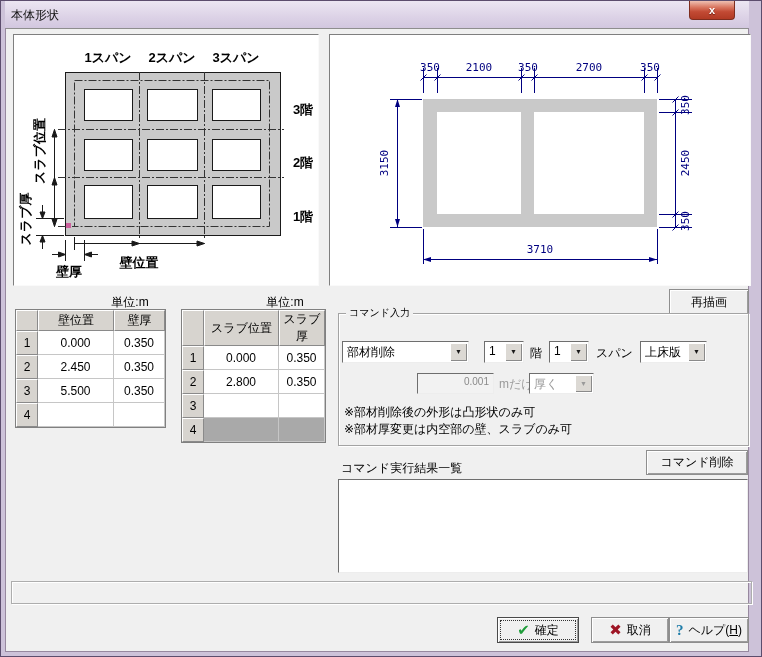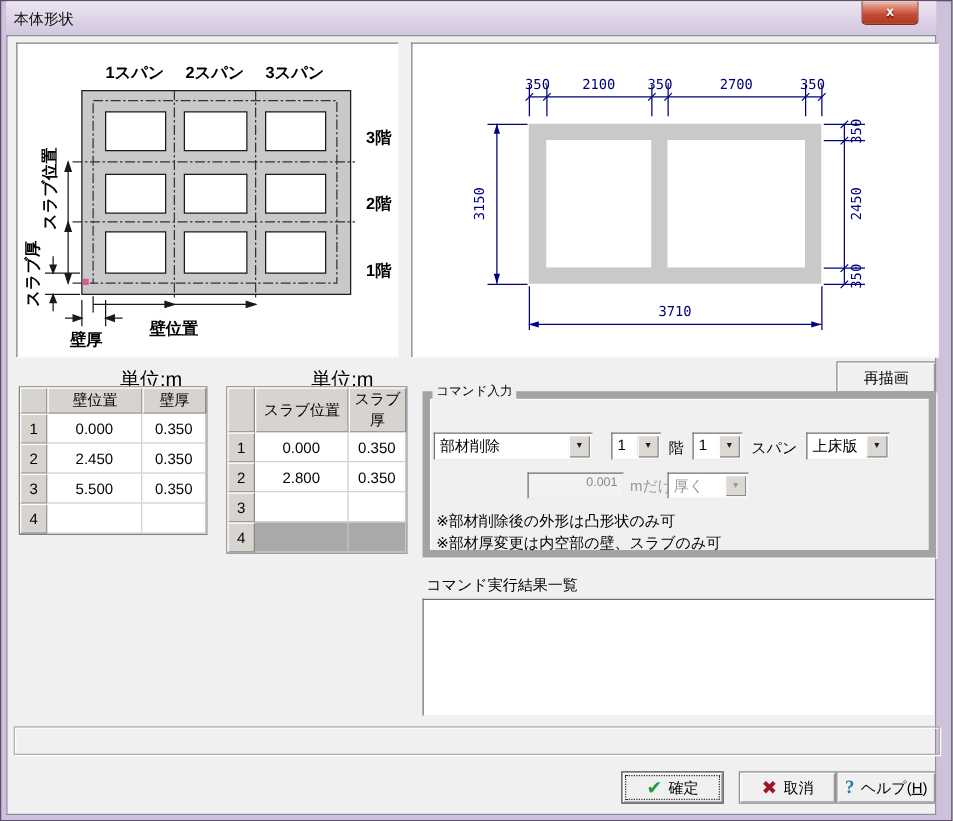--- a/index.html
+++ b/index.html
@@ -25,33 +25,33 @@
     border:1px solid #97889f;border-top:1px solid #8e8e8e;
   }
   .panel{
     position:absolute;background:#fff;
     border:1px solid;border-color:#7f7f7f #fafafa #fafafa #7f7f7f;
   }
   .plabel{position:absolute;white-space:nowrap;font-weight:bold;font-size:13px;transform:translate(-50%,0);}
   .vlabel{position:absolute;white-space:nowrap;font-weight:bold;font-size:13px;transform:translate(-50%,-50%) rotate(-90deg);}
   .dimlabel{position:absolute;white-space:nowrap;color:#000080;font-size:11px;font-family:"DejaVu Sans Mono",monospace;transform:translate(-50%,0);}
   .dimvlabel{position:absolute;white-space:nowrap;color:#000080;font-size:11px;font-family:"DejaVu Sans Mono",monospace;transform:translate(-50%,-50%) rotate(-90deg);}
-  .unit{position:absolute;font-size:16px;text-align:left;}
+  .unit{position:absolute;font-size:12px;text-align:center;}
   table.grid{position:absolute;border-collapse:separate;border-spacing:0;background:#fff;border:1px solid #808080;}
   table.grid th{
     background:#d7d4cf;border:1px solid;border-color:#fff #8a8a8a #8a8a8a #fff;
     font-weight:normal;font-size:12px;padding:0;height:21px;
   }
   table.grid td{
     background:#fff;border-right:1px solid #c6c6c6;border-bottom:1px solid #c6c6c6;
     text-align:center;font-size:12px;height:24px;padding:0;
   }
   table.grid td.off{background:#a9a9a9;}
   .note{position:absolute;font-size:12px;line-height:16px;white-space:nowrap;}
-  .groupbox{position:absolute;border:6px solid #a3a3a3;box-shadow:1px 1px 0 #ffffff, inset 1px 1px 0 #ffffff;}
+  .groupbox{position:absolute;border:1px solid #a3a3a3;box-shadow:1px 1px 0 #ffffff, inset 1px 1px 0 #ffffff;}
   .grouplabel{position:absolute;background:#f0f0f0;padding:0 3px;font-size:10px;}
   .btn{
     position:absolute;background:#f0f0f0;border:1px solid #8e8e8e;
     box-shadow:inset 1px 1px 0 #ffffff, inset -1px -1px 0 #9c9c9c;
     font-size:12px;text-align:center;cursor:pointer;color:#000;
     font-family:"Liberation Sans","DejaVu Sans",sans-serif;display:flex;align-items:center;justify-content:center;gap:5px;
   }
   .btn.default{border-color:#4a4a4a;outline:1px dotted #333;outline-offset:-4px;}
   .combo{position:absolute;background:#fff;border:1px solid;border-color:#6e6e6e #ededed #ededed #6e6e6e;cursor:pointer;}
   .combo .ctext{position:absolute;left:4px;top:2px;font-size:12px;white-space:nowrap;}
@@ -302,20 +302,23 @@
       <div class="combo disabled" style="left:190px;top:59px;width:65px;height:21px;">
         <span class="ctext">厚く</span>
         <span class="cbtn">▼</span>
       </div>
       <div class="note" style="left:5px;top:90px;">※部材削除後の外形は凸形状のみ可</div>
       <div class="note" style="left:5px;top:107px;">※部材厚変更は内空部の壁、スラブのみ可</div>
     </div>
     <span class="grouplabel" style="left:340px;top:277px;">コマンド入力</span>
 
     <div class="glabel" style="left:335px;top:431px;">コマンド実行結果一覧</div>
+    <button class="btn" style="left:640px;top:421px;width:102px;height:25px;">
+      <span>コマンド削除</span>
+    </button>
     <div class="listbox" style="left:332px;top:450px;width:410px;height:94px;"></div>
 
     <div class="strip" style="left:5px;top:552px;width:741px;height:23px;"></div>
 
     <button class="btn default" style="left:491px;top:588px;width:82px;height:26px;">
       <span class="check-ic">✔</span>
       <span>確定</span>
     </button>
     <button class="btn" style="left:585px;top:588px;width:78px;height:26px;">
       <span class="x-ic">✖</span>

